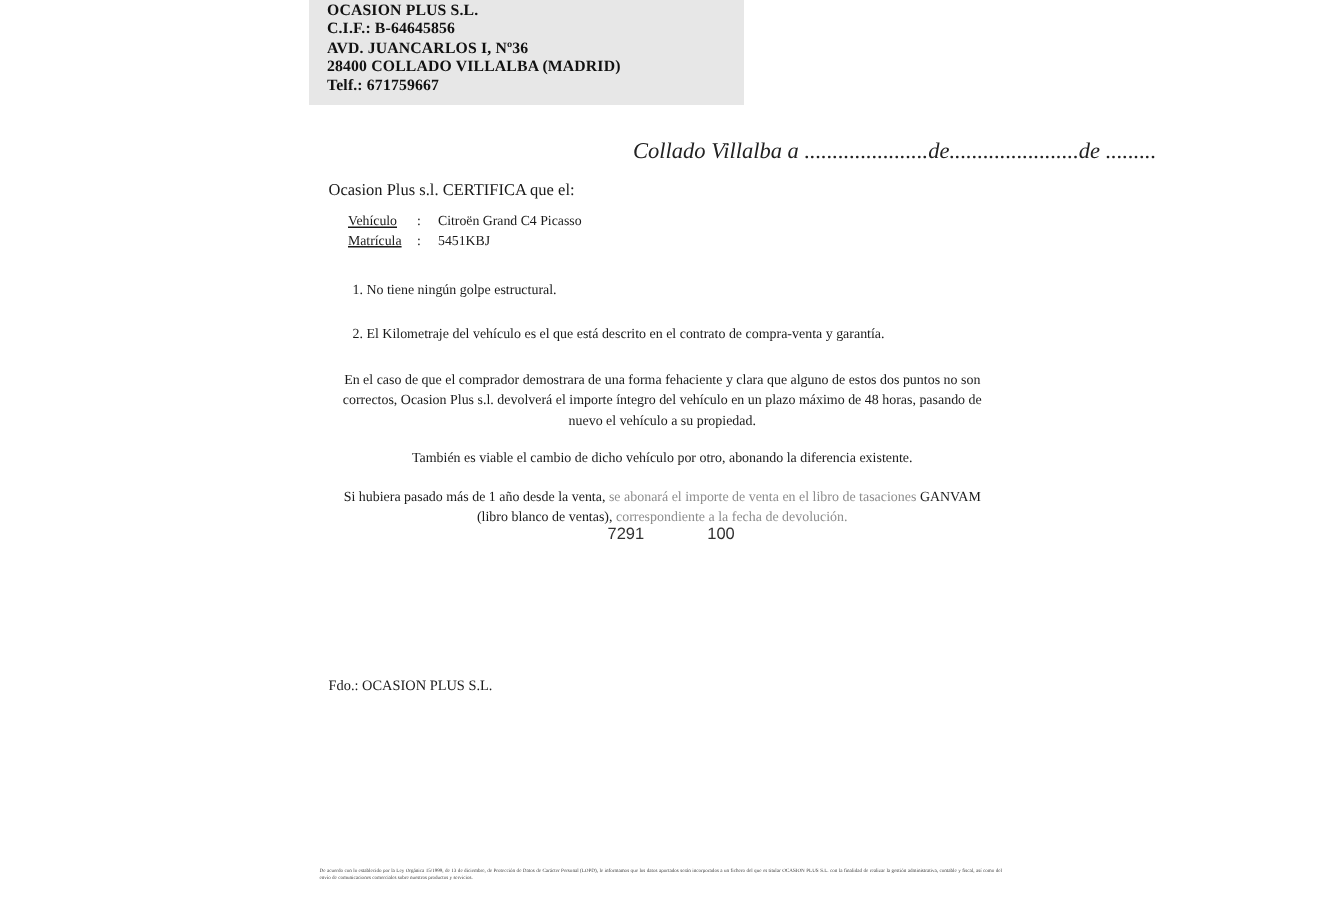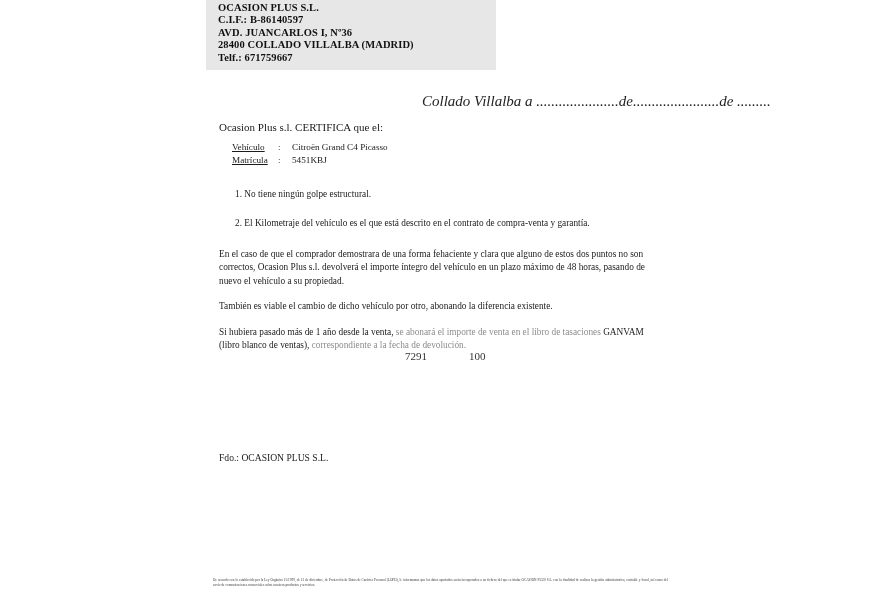--- a/index.html
+++ b/index.html
@@ -103,35 +103,35 @@
   .point {
     font-size: 9.3px;
     line-height: 13px;
     margin-bottom: 16px;
     white-space: nowrap;
   }
   .para {
     font-size: 9.3px;
     line-height: 13.4px;
     margin-top: 18px;
-    text-align: left;
+    text-align: center;
   }
   .para.tight {
     margin-top: 12px;
   }
   .para .faded {
     color: #8d8d8d;
   }
   .numbers {
     position: absolute;
     left: 405px;
     top: 350px;
     font-size: 11px;
     color: #333;
-    font-family: Liberation Serif, serif;
+    font-family: Liberation Sans, sans-serif;
   }
   .numbers span.gap {
     display: inline-block;
     width: 42px;
   }
   .signature {
     position: absolute;
     left: 219px;
     top: 452px;
     font-size: 9.6px;
@@ -152,21 +152,21 @@
 <body>
 
 <div class="page">
 
   <div class="side-bar-left"></div>
   <div class="side-bar-right"></div>
 
   <div class="letterhead">
     <div class="letterhead-inner">
       <div class="letterhead-line">OCASION PLUS S.L.</div>
-      <div class="letterhead-line">C.I.F.: B-86140597</div>
+      <div class="letterhead-line">C.I.F.: B-64645856</div>
       <div class="letterhead-line">AVD. JUANCARLOS I, Nº36</div>
       <div class="letterhead-line">28400 COLLADO VILLALBA (MADRID)</div>
       <div class="letterhead-line">Telf.: 671759667</div>
     </div>
   </div>
 
   <div class="date-line">Collado Villalba a ......................de.......................de .........</div>
 
   <div class="doc-body">
     <div class="certifica">Ocasion Plus s.l. CERTIFICA que el:</div>

